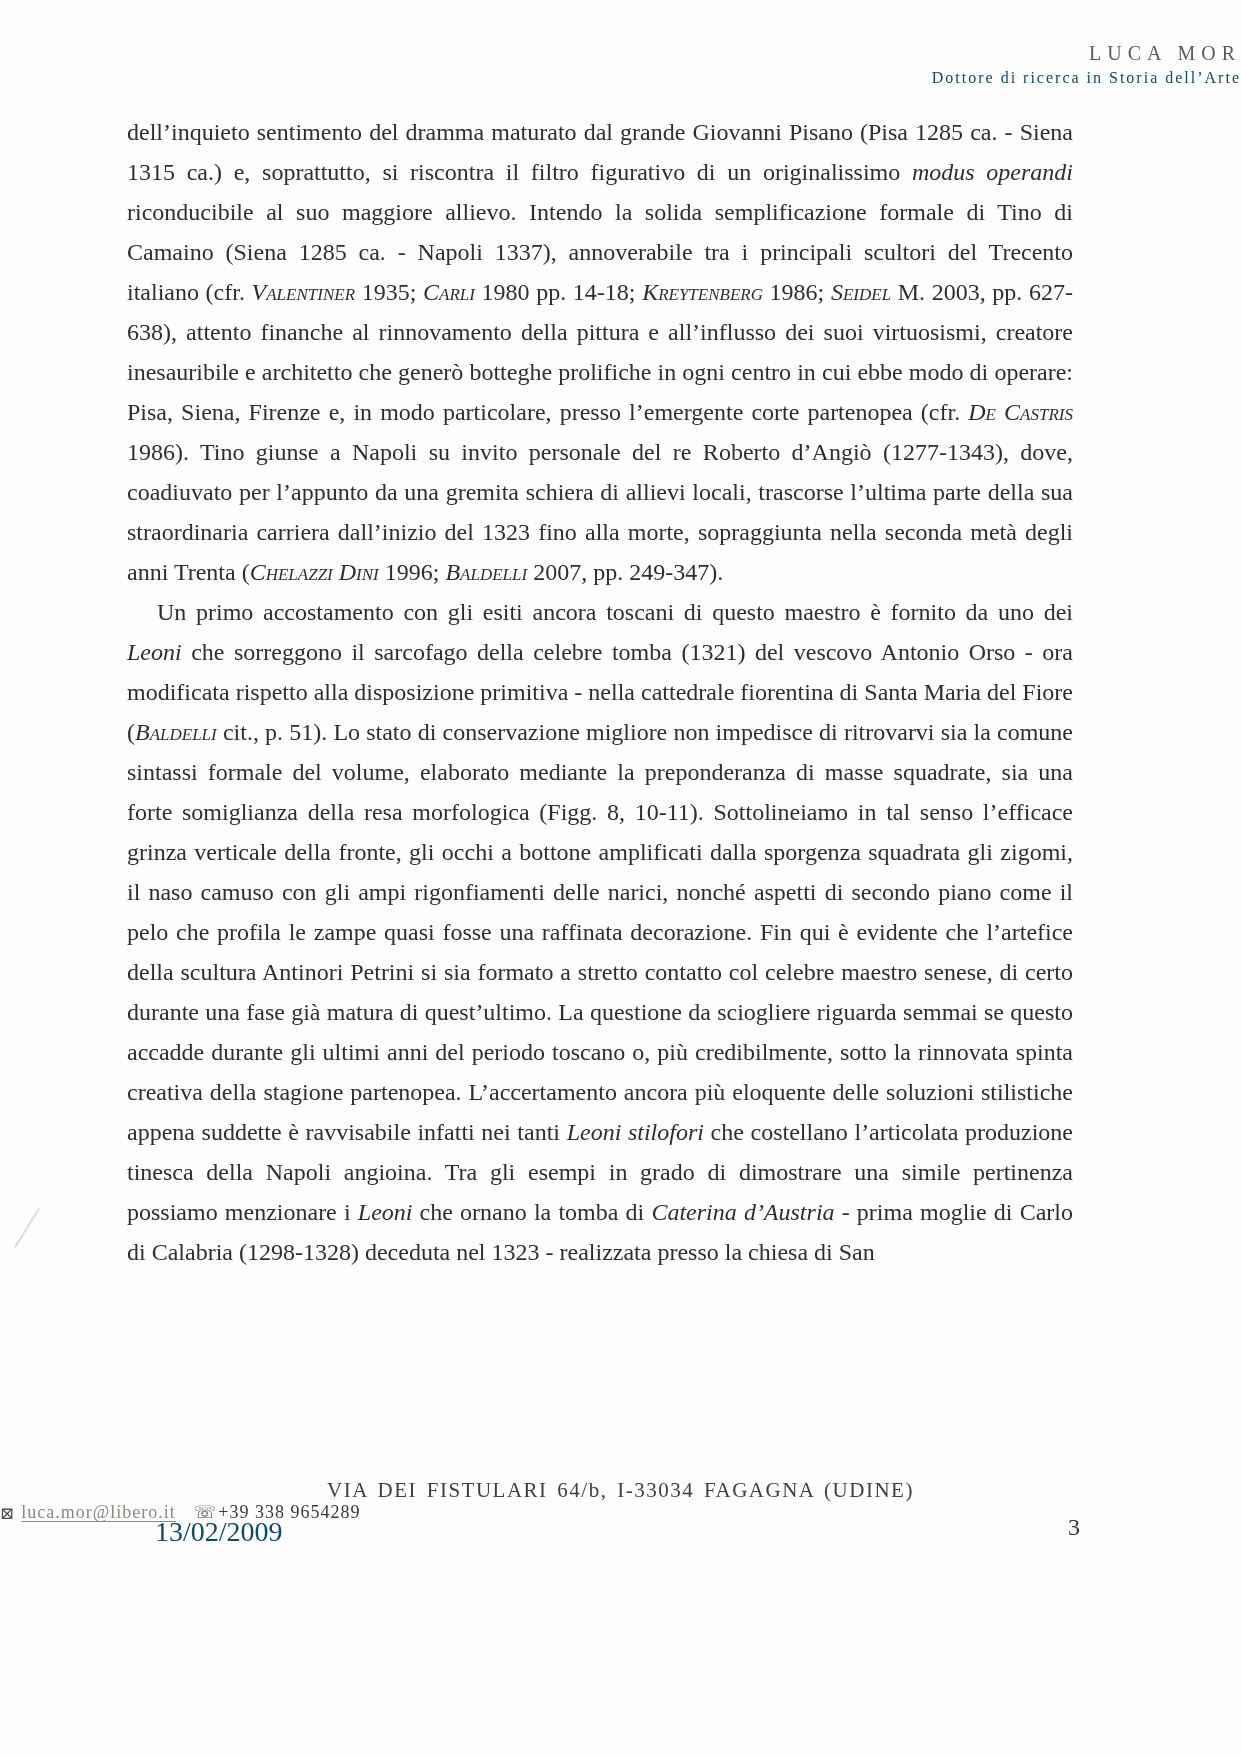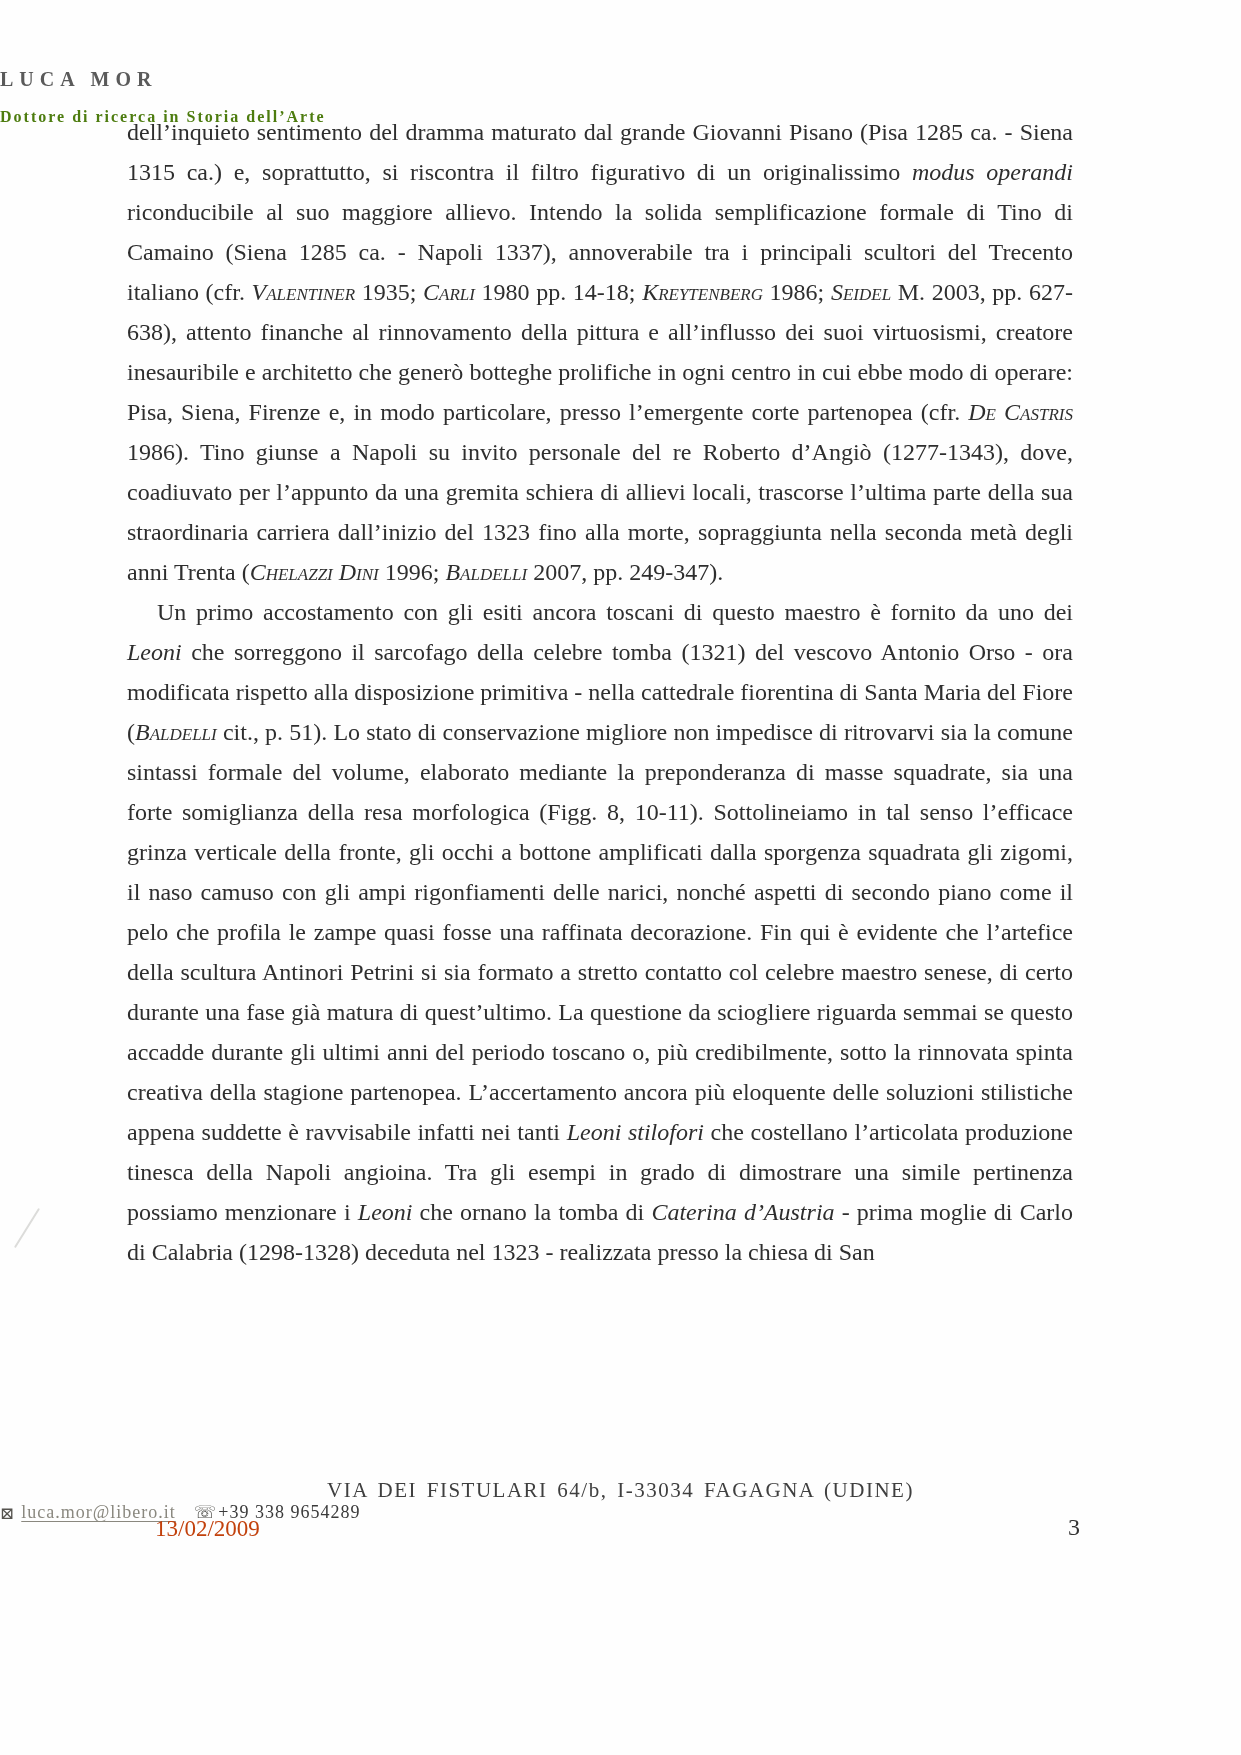--- a/index.html
+++ b/index.html
@@ -6,31 +6,31 @@
   .page {
     position: relative;
     width: 1241px;
     height: 1755px;
     margin: 0 auto;
     background: #fefefe;
     font-family: "Liberation Serif", "DejaVu Serif", serif;
     color: #2e2e2e;
     overflow: hidden;
   }
-  .doc-header { text-align: left; padding-top: 68px; font-weight: bold; }
+  .doc-header { text-align: right; padding-top: 42px; }
   .doc-name {
     font-size: 20px;
     letter-spacing: 6px;
     color: #5a5a5a;
   }
   .doc-subtitle {
     font-size: 16px;
     letter-spacing: 2px;
-    color: #4d7c0f;
-    margin-top: 17px;
+    color: #0c4a6e;
+    margin-top: 4px;
   }
   .doc-body {
     position: absolute;
     left: 127px;
     top: 112px;
     width: 946px;
     font-size: 24px;
     line-height: 40px;
     text-align: justify;
   }
@@ -84,22 +84,22 @@
   .footer-contact .tel {
     font-size: 18px;
     color: #4a4a46;
     margin-right: 2px;
   }
   .footer-contact .phone { letter-spacing: 1px; }
   .footer-date {
     position: absolute;
     top: 1516px;
     left: 155px;
-    font-size: 23px;
-    color: #c2410c;
+    font-size: 28px;
+    color: #0c4a6e;
   }
   .footer-page {
     position: absolute;
     top: 1514px;
     left: 1068px;
     font-size: 24px;
     color: #333333;
   }
 </style>
 </head>

